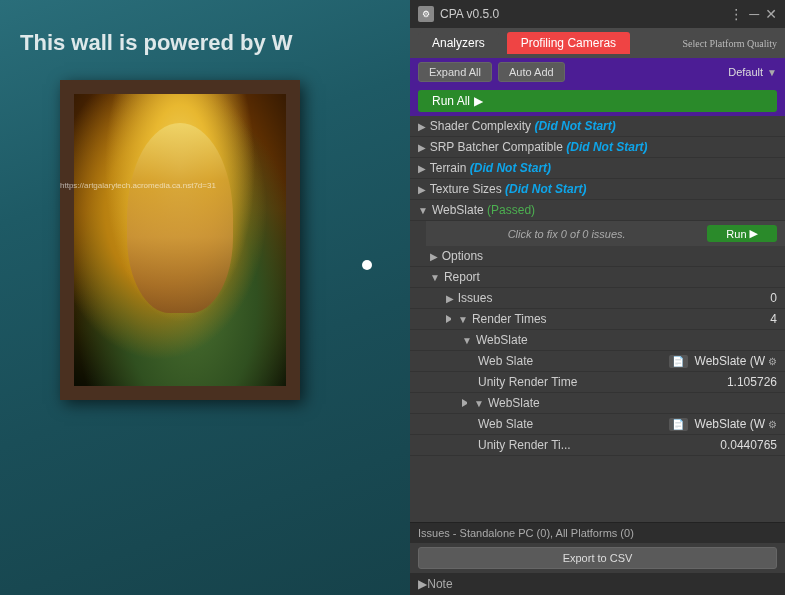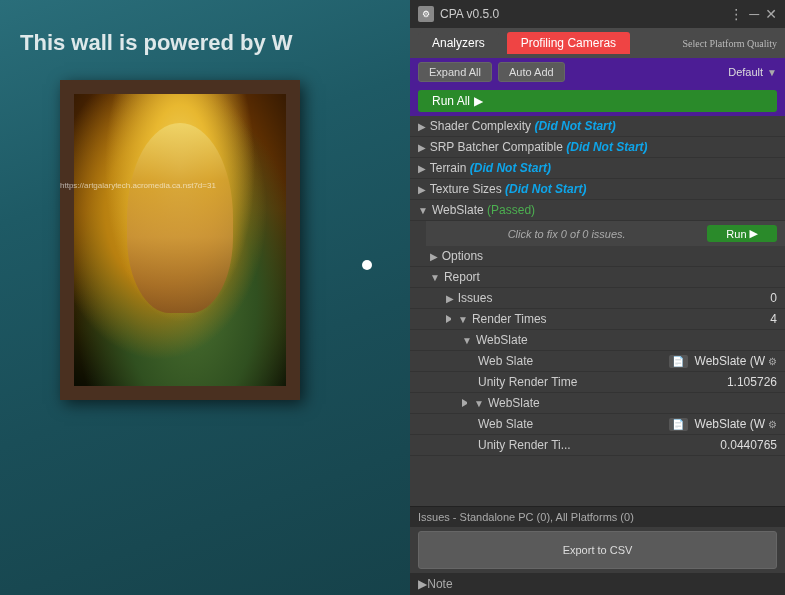--- a/index.html
+++ b/index.html
@@ -290,21 +290,21 @@
     }
 
     .export-row {
       background: #3c3c3c;
       padding: 4px 8px;
     }
 
     .export-btn {
       background: #5a5a5a;
       color: #ddd;
-      padding: 12px 0;
+      padding: 4px 0;
       font-size: 11px;
       border: 1px solid #666;
       border-radius: 3px;
       cursor: pointer;
       width: 100%;
       text-align: center;
     }
 
     .note-row {
       background: #2d2d2d;

